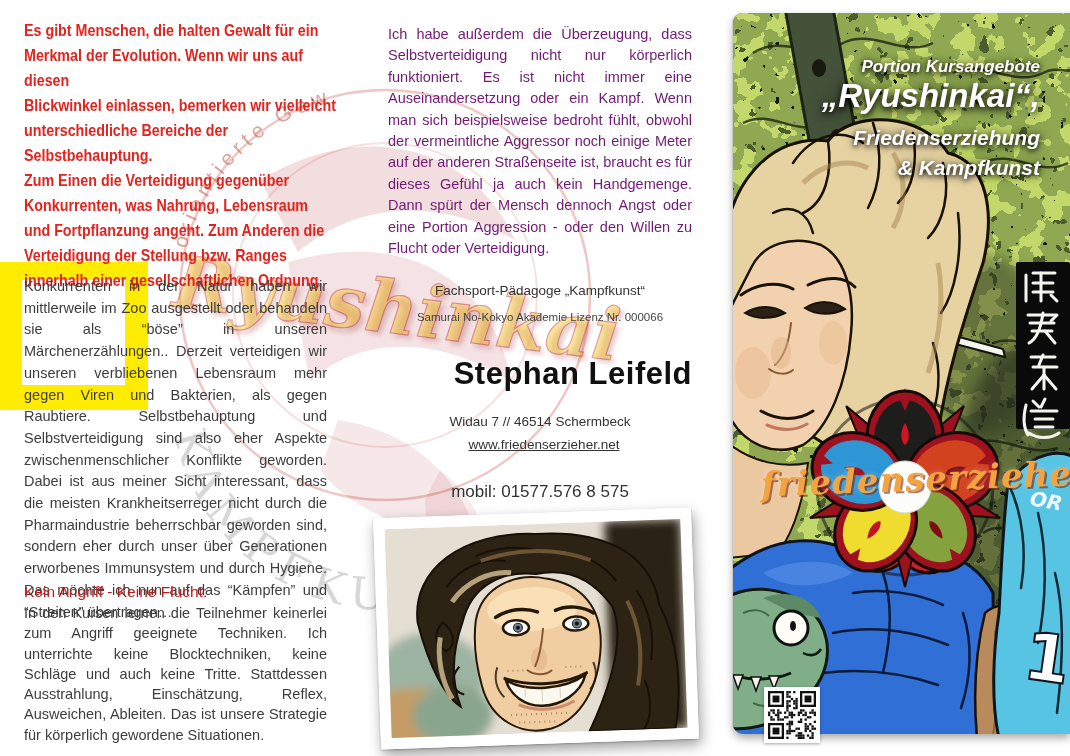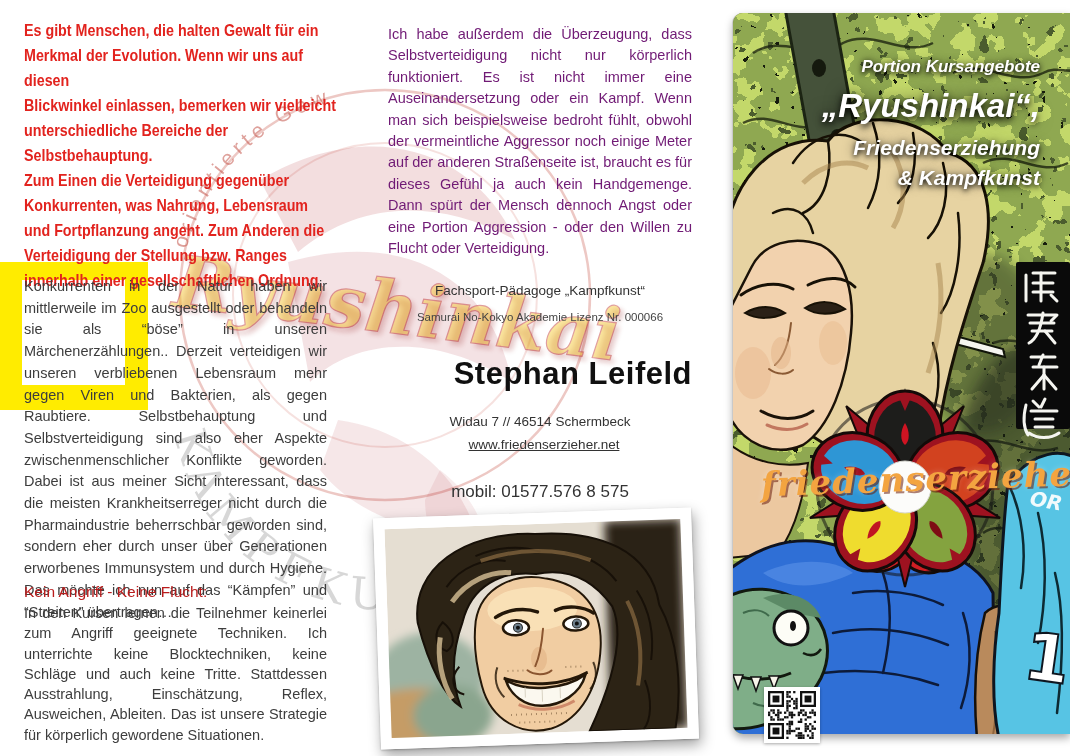--- a/index.html
+++ b/index.html
@@ -50,21 +50,21 @@
     border-radius:10px 0 0 10px;overflow:hidden;
     box-shadow:-1px 0 0 #c9c9c9, 0 4px 8px rgba(0,0,0,.35);
     background:#6b7d44;
   }
   .panel > svg{position:absolute;left:0;top:0;}
   .cover-titles{
     position:absolute;top:44px;right:30px;text-align:right;color:#fff;
     font-style:italic;font-weight:bold;
   }
   .cover-kicker{font-size:17px;text-shadow:0 2px 5px rgba(0,0,0,.9),0 0 10px rgba(0,0,0,.6);}
-  .cover-title{font-size:33px;margin-top:10px;text-shadow:0 3px 6px rgba(0,0,0,.95),0 0 16px rgba(0,0,0,.6);}
+  .cover-title{font-size:33px;margin-top:0;text-shadow:0 3px 6px rgba(0,0,0,.95),0 0 16px rgba(0,0,0,.6);}
   .cover-sub{font-size:21px;line-height:30px;margin-top:8px;text-shadow:0 2px 5px rgba(0,0,0,.9),0 0 12px rgba(0,0,0,.6);}
   .script-overlay{
     position:absolute;left:28px;top:446px;width:300px;
     font-family:"DejaVu Serif", serif;font-style:italic;font-weight:bold;
     font-size:34px;color:#f3a440;transform:rotate(-2deg);letter-spacing:1px;
     text-shadow:2px 2px 0 rgba(104,24,6,.55), 0 0 6px rgba(255,255,255,.28);
     white-space:nowrap;
   }
   
   .qr{

